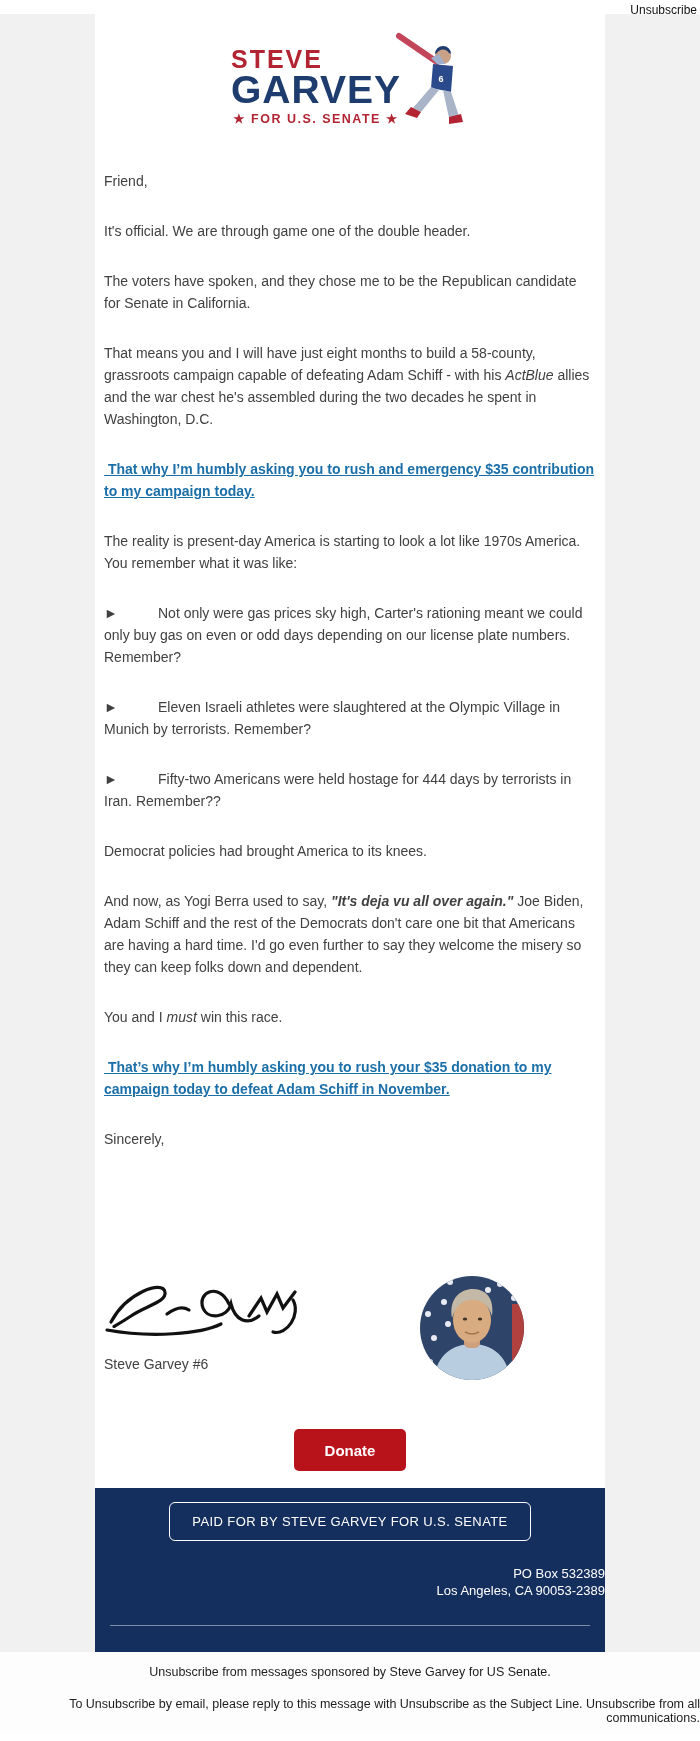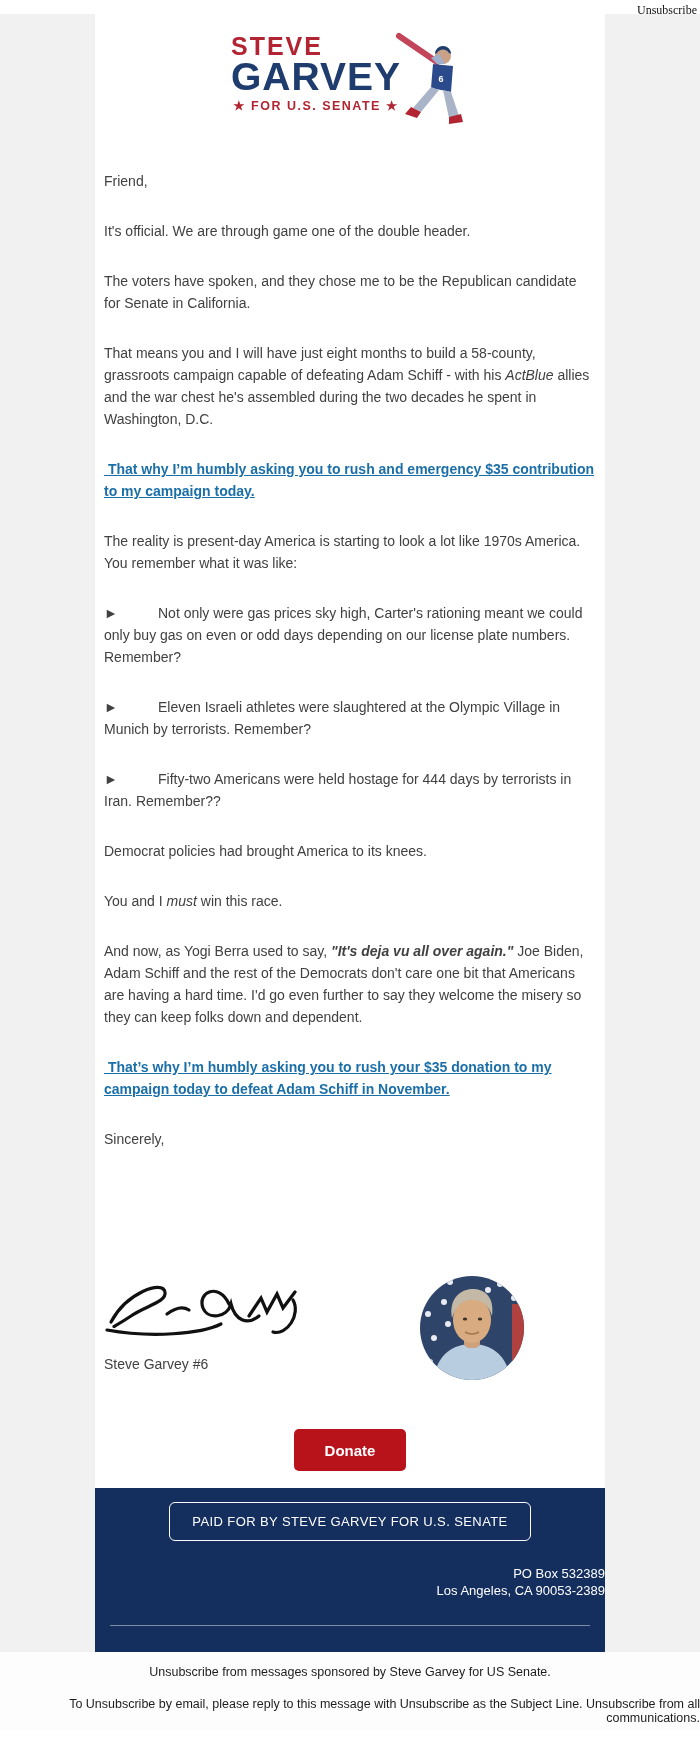--- a/index.html
+++ b/index.html
@@ -1,30 +1,30 @@
 <!DOCTYPE html>
 <html><head>
 <meta charset="utf-8">
 <style>
   * { margin:0; padding:0; box-sizing:border-box; }
   html,body { background:#ffffff; }
   body { width:700px; font-family:"Liberation Sans", sans-serif; }
 
   .topbar { height:14px; background:#ffffff; text-align:right; padding-right:3px; }
-  .topbar a { font-family:Liberation Serif, serif; font-size:12px; color:#111; text-decoration:none; }
+  .topbar a { font-family:Liberation Sans, sans-serif; font-size:12px; color:#111; text-decoration:none; }
 
   .canvas { background:#f1f1f2; padding-top:0; }
 
   .card {
     width:510px; margin:0 auto; background:#ffffff;
     position:relative; height:1474px; overflow:hidden;
   }
 
   
-  .logo-row { position:absolute; top:8px; left:0; right:0; display:flex; justify-content:center; align-items:flex-start; }
+  .logo-row { position:absolute; top:8px; left:0; right:0; display:flex; justify-content:center; align-items:flex-end; }
   .logo-text { text-align:left; padding-top:12px; }
   .logo-steve { color:#b22431; font-weight:bold; font-size:25px; letter-spacing:2px; line-height:24px; }
   .logo-garvey { color:#1e3c6d; font-weight:bold; font-size:39px; letter-spacing:1px; line-height:37px; }
   .logo-tagline { color:#b22431; font-weight:bold; font-size:12.5px; letter-spacing:1.5px; margin-top:3px; text-align:center; white-space:nowrap; }
   .batter { margin-left:-10px; margin-top:0; }
 
   
   .letter { position:absolute; top:156px; left:9px; right:9px; color:#414141; font-size:14px; line-height:22px; }
   .para { margin:0 0 28px 0; }
   .para .i { font-style:italic; }
@@ -104,22 +104,22 @@
         <p class="para text"><span>Friend,</span></p>
         <p class="para text"><span>It's official. We are through game one of the double header.</span></p>
         <p class="para text"><span>The voters have spoken, and they chose me to be the Republican candidate for Senate in California.</span></p>
         <p class="para text"><span>That means you and I will have just eight months to build a 58-county, grassroots campaign capable of defeating Adam Schiff - with his </span><span class="i">ActBlue</span><span> allies and the war chest he's assembled during the two decades he spent in Washington, D.C.</span></p>
         <p class="para link"><span>&nbsp;That why I’m humbly asking you to rush and emergency $35 contribution to my campaign today.</span></p>
         <p class="para text"><span>The reality is present-day America is starting to look a lot like 1970s America. You remember what it was like:</span></p>
         <p class="para bullet"><span class="arrow">►</span><span>Not only were gas prices sky high, Carter's rationing meant we could only buy gas on even or odd days depending on our license plate numbers. Remember?</span></p>
         <p class="para bullet"><span class="arrow">►</span><span>Eleven Israeli athletes were slaughtered at the Olympic Village in Munich by terrorists. Remember?</span></p>
         <p class="para bullet"><span class="arrow">►</span><span>Fifty-two Americans were held hostage for 444 days by terrorists in Iran. Remember??</span></p>
         <p class="para text"><span>Democrat policies had brought America to its knees.</span></p>
+        <p class="para text"><span>And now, as Yogi Berra used to say, </span><span class="bi">"It's deja vu all over again."</span><span> Joe Biden, Adam Schiff and the rest of the Democrats don't care one bit that Americans are having a hard time. I'd go even further to say they welcome the misery so they can keep folks down and dependent.</span></p>
         <p class="para text"><span>You and I </span><span class="i">must</span><span> win this race.</span></p>
-        <p class="para text"><span>And now, as Yogi Berra used to say, </span><span class="bi">"It's deja vu all over again."</span><span> Joe Biden, Adam Schiff and the rest of the Democrats don't care one bit that Americans are having a hard time. I'd go even further to say they welcome the misery so they can keep folks down and dependent.</span></p>
         <p class="para link"><span>&nbsp;That’s why I’m humbly asking you to rush your $35 donation to my campaign today to defeat Adam Schiff in November.</span></p>
         <p class="para text"><span>Sincerely,</span></p>
       </div>
 
     <svg class="sig-svg" width="210" height="80" viewBox="0 0 210 80">
       <g fill="none" stroke="#111111" stroke-width="3.2" stroke-linecap="round">
         <path d="M10,52 C26,22 62,10 64,22 C66,32 44,36 30,46 C18,54 10,58 14,56"></path>
         <path d="M6,60 C50,68 100,64 120,54"></path>
         <path d="M66,44 C74,38 82,36 88,40"></path>
         <path d="M128,34 C118,12 96,22 102,38 C107,50 126,48 130,34 C134,50 146,56 158,46"></path>

